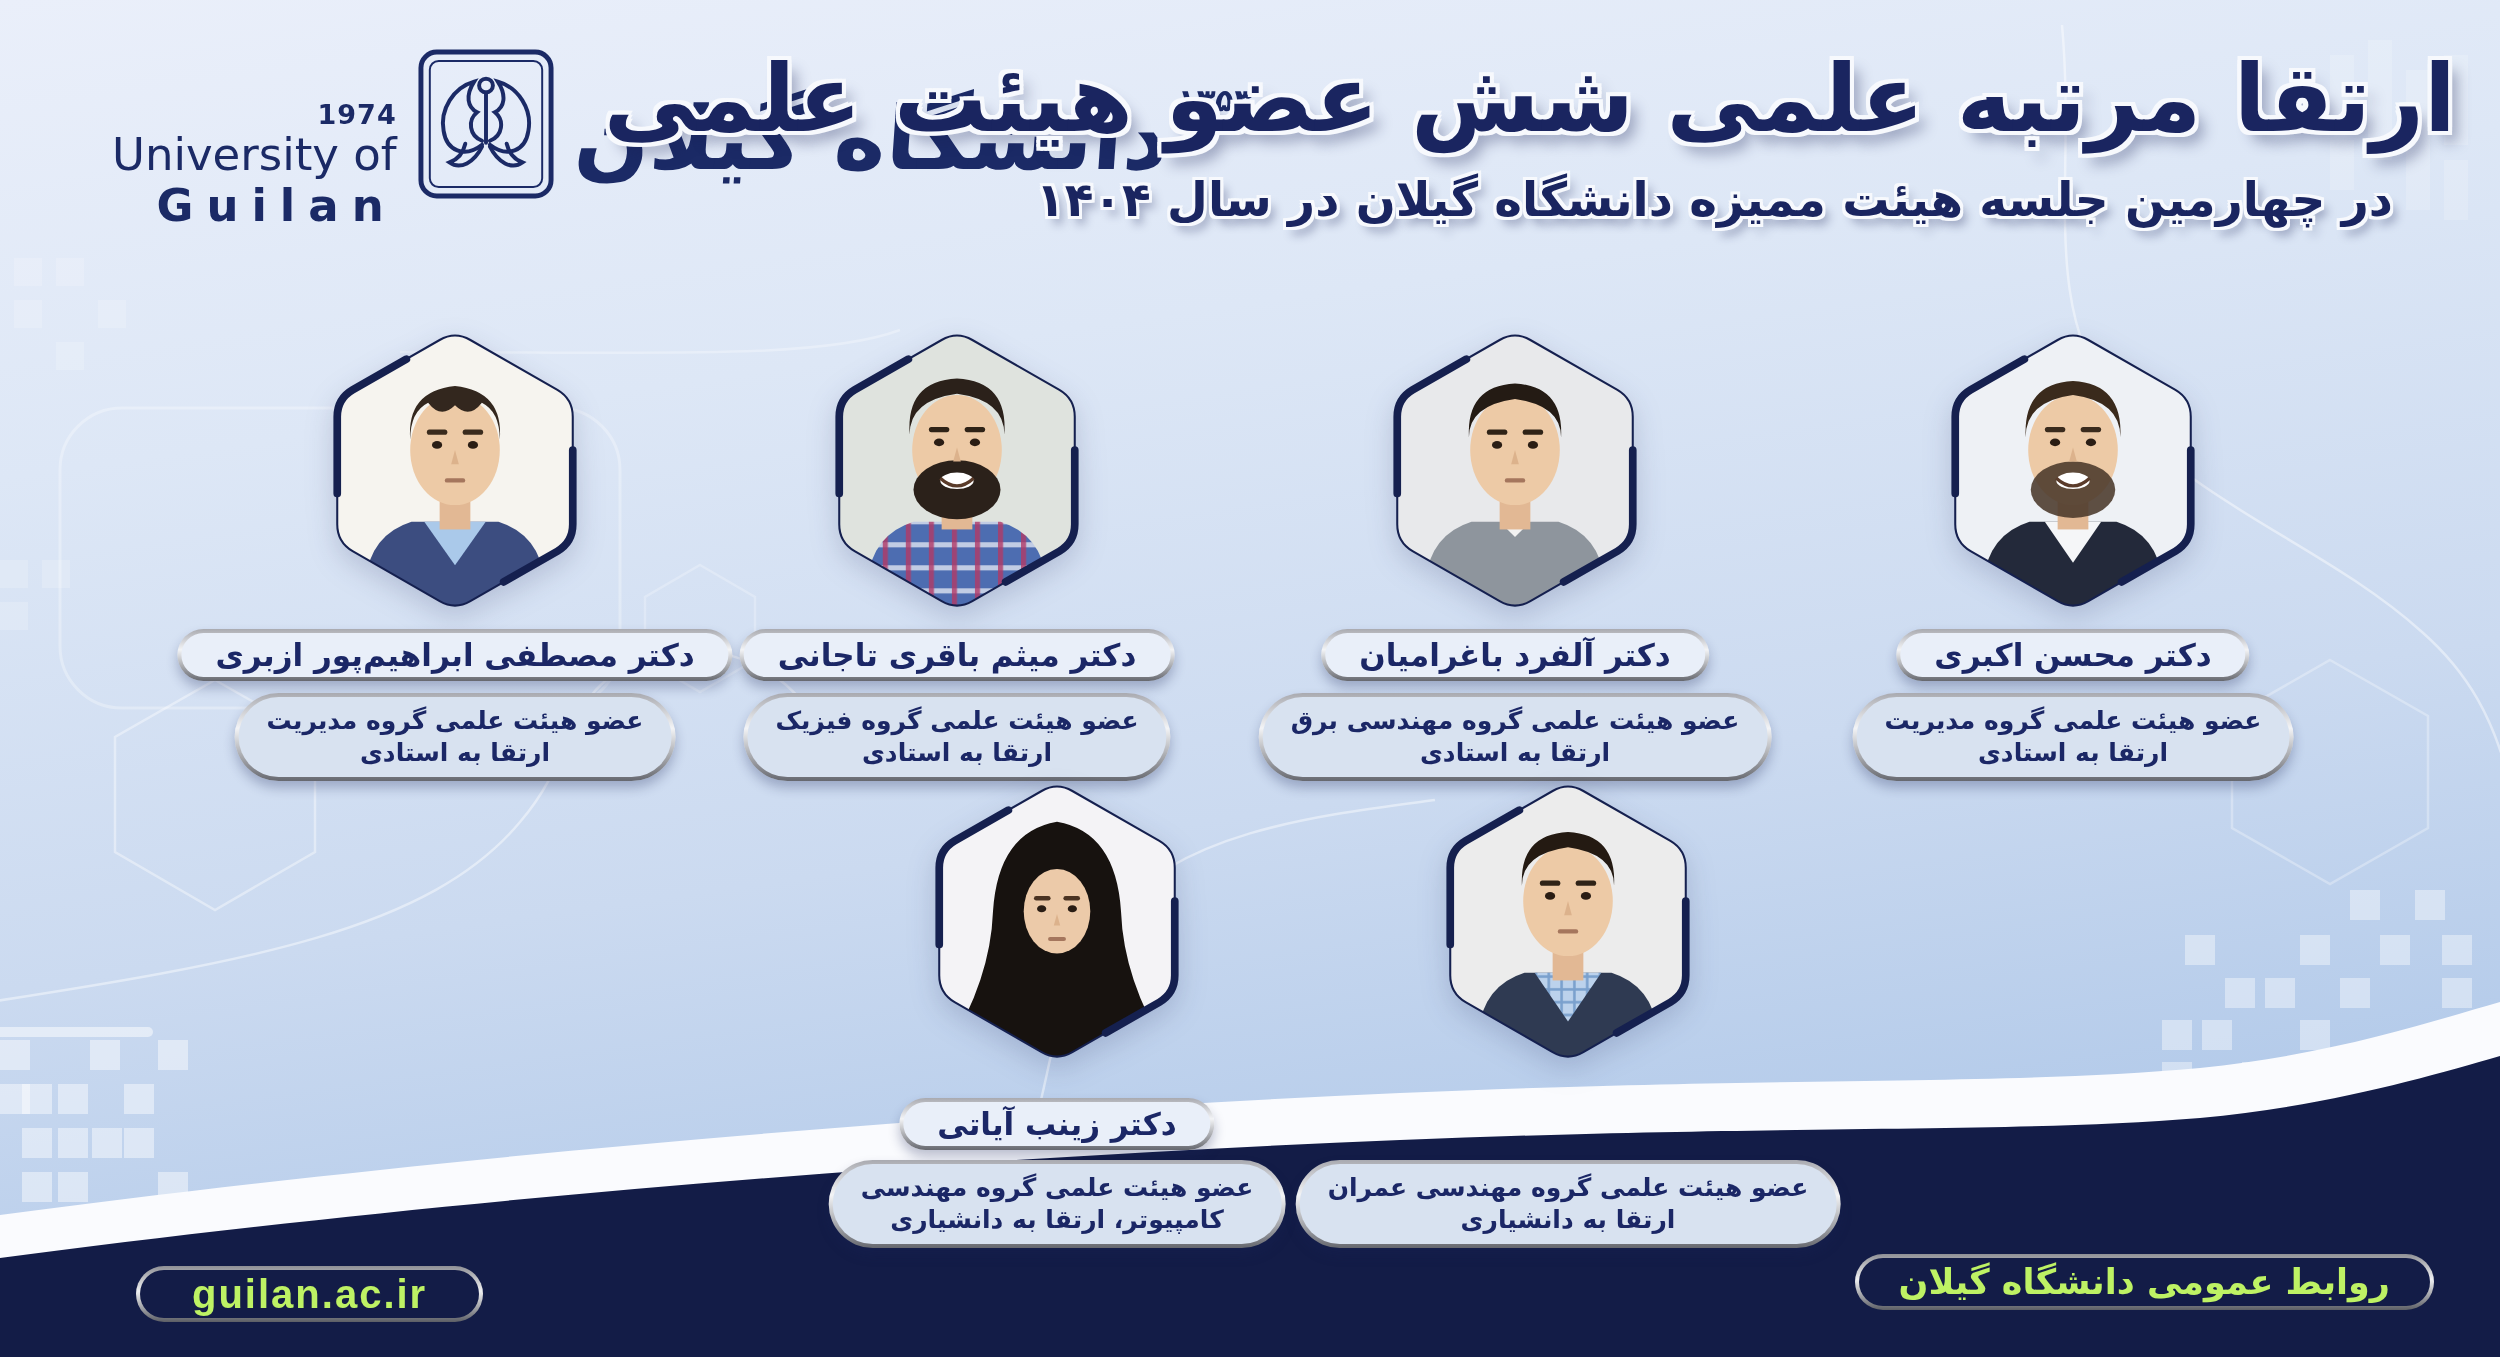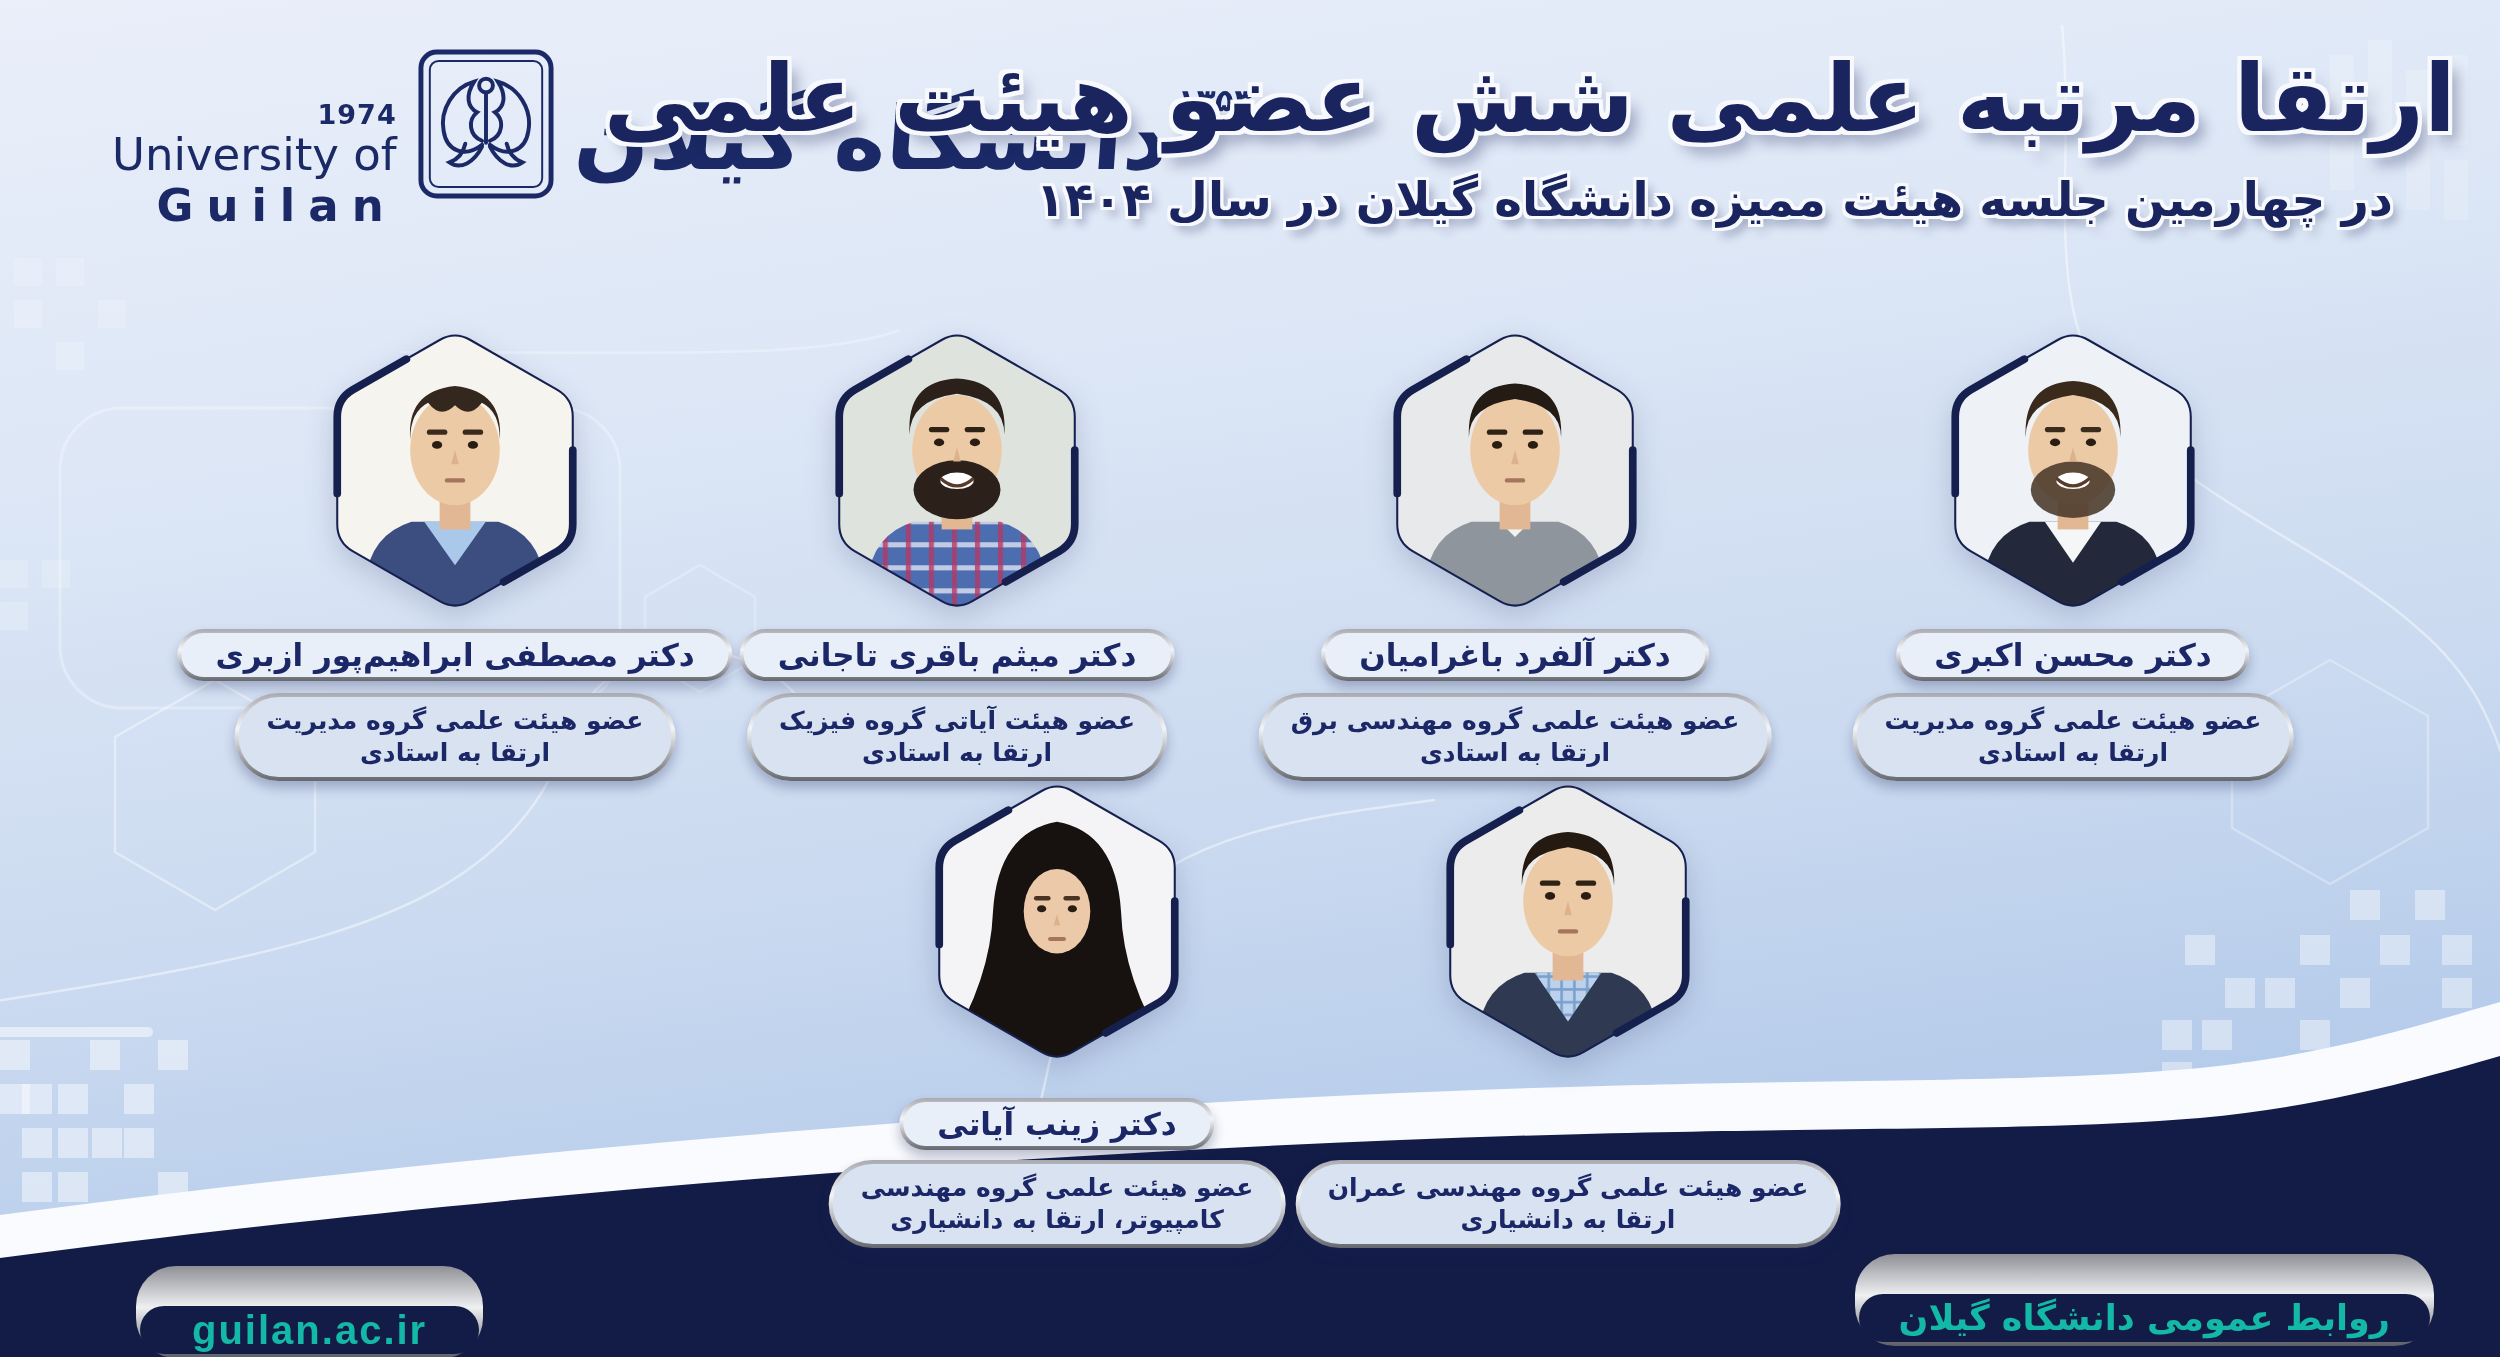--- a/index.html
+++ b/index.html
@@ -39,22 +39,22 @@
         box-shadow:0 7px 12px rgba(25,35,85,.28);margin-top:26px;}
   .pill-inner{border-radius:40px;display:flex;flex-direction:column;justify-content:center;align-items:center;
               color:#1b2766;font-weight:bold;white-space:nowrap;}
   .name-pill .pill-inner{background:#e9eff9;height:44px;padding:0 34px;font-size:31px;}
   .info-pill .pill-inner{background:#d8e2f0;height:80px;padding:0 28px;font-size:25px;line-height:1.3;}
   .row1 .name-pill{top:276px;} .row1 .info-pill{top:340px;}
   .row2 .name-pill{top:294px;} .row2 .info-pill{top:356px;}
   
   .footer-pill{position:absolute;z-index:4;border-radius:40px;padding:4px;
         background:linear-gradient(180deg,#8f9096 0%,#eff0f2 45%,#5d5f66 100%);}
-  .footer-pill .fp-inner{border-radius:36px;background:#131c47;color:#14b8a6;font-weight:bold;
-        display:flex;align-items:center;justify-content:center;margin-top:36px;}
+  .footer-pill .fp-inner{border-radius:36px;background:#131c47;color:#bef264;font-weight:bold;
+        display:flex;align-items:center;justify-content:center;}
   .site-pill{left:136px;top:1266px;}
   .site-pill .fp-inner{height:48px;padding:0 52px;font-size:40px;letter-spacing:2px;font-family:"Liberation Sans",sans-serif;}
   .credit-pill{right:66px;top:1254px;}
   .credit-pill .fp-inner{height:48px;padding:0 40px;font-size:35px;}
 </style>
 </head>
 <body>
 
 <svg id="decor" width="2500" height="1357" viewBox="0 0 2500 1357">
 
@@ -231,21 +231,21 @@
     </g>
     <path d="M112,10 L180,49 Q192,56 192,70 L192,154 Q192,168 180,175 L112,214 Q100,221 88,214 L20,175 Q8,168 8,154 L8,70 Q8,56 20,49 L88,10 Q100,3 112,10 Z" fill="none" stroke="#15204f" stroke-width="1.6"></path>
     <path d="M8,130 L8,70 Q8,56 20,49 L62,25" fill="none" stroke="#15204f" stroke-width="6" stroke-linecap="round"></path>
     <path d="M192,96 L192,154 Q192,168 180,175 L138,199" fill="none" stroke="#15204f" stroke-width="6" stroke-linecap="round"></path>
   </svg>
   <div class="pill name-pill">
     <div class="pill-inner fa">دکتر میثم باقری تاجانی</div>
   </div>
   <div class="pill info-pill">
     <div class="pill-inner fa">
-      <div>عضو هیئت آیاتی گروه فیزیک</div>
+      <div>عضو هیئت علمی گروه فیزیک</div>
       <div>ارتقا به استادی</div>
     </div>
   </div>
 </div>
 
 <div class="card row1" style="left:1285px;top:327px;height:430px;">
   <svg class="hex" viewBox="0 0 200 220">
     <defs>
         <clipPath id="hexclip3">
           <path d="M112,10 L180,49 Q192,56 192,70 L192,154 Q192,168 180,175 L112,214 Q100,221 88,214 L20,175 Q8,168 8,154 L8,70 Q8,56 20,49 L88,10 Q100,3 112,10 Z"></path>

